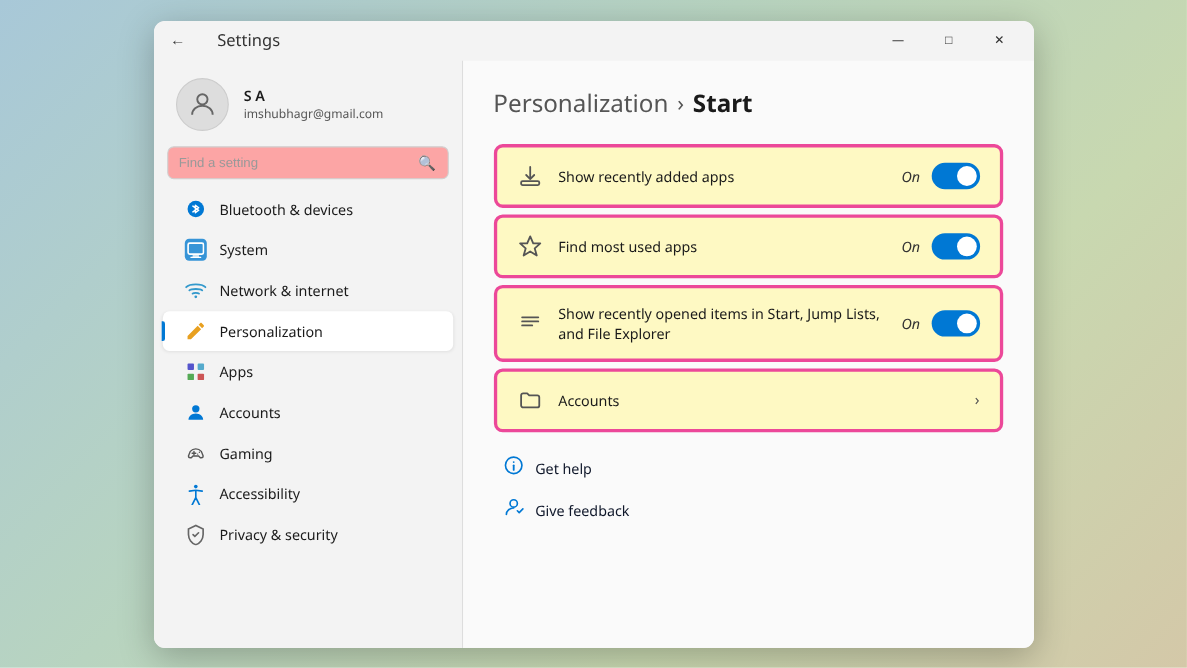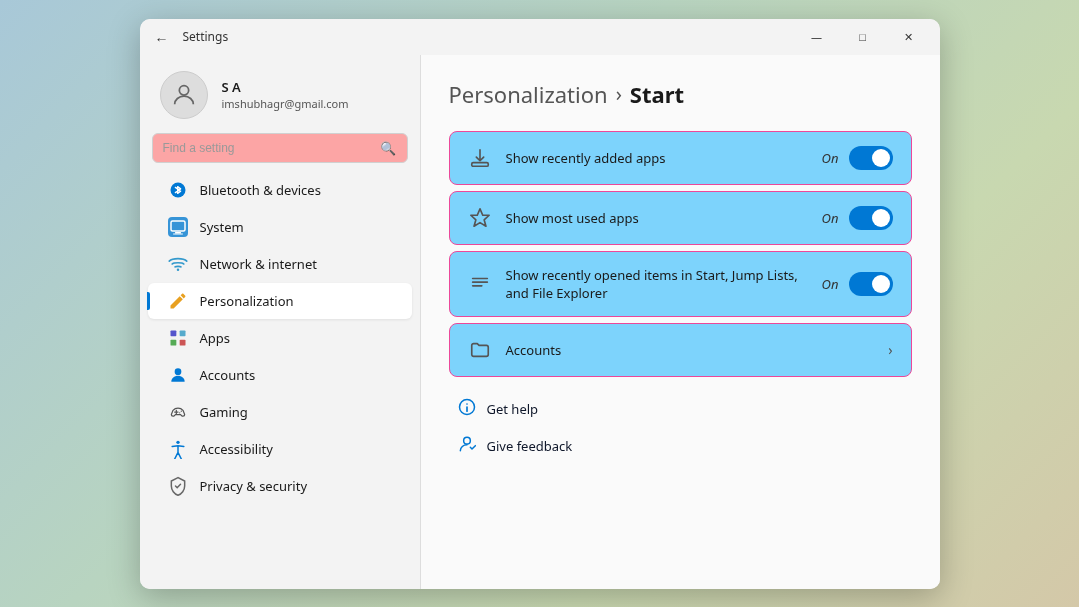--- a/index.html
+++ b/index.html
@@ -33,22 +33,22 @@
     }
     .titlebar-back {
       width: 28px; height: 28px;
       display: flex; align-items: center; justify-content: center;
       border-radius: 4px;
       cursor: pointer;
       color: #333;
       font-size: 14px;
     }
     .titlebar-title {
-      margin-left: 7px;
-      font-size: 12px;
+      margin-left: 22px;
+      font-size: 15px;
       color: #333;
       font-weight: 400;
       flex: 1;
     }
     .titlebar-controls {
       display: flex;
       gap: 0;
     }
     .titlebar-btn {
       width: 46px; height: 36px;
@@ -168,24 +168,24 @@
       color: #555;
       font-weight: 400;
     }
     .breadcrumb-item.current {
       font-weight: 700;
       color: #1a1a1a;
     }
     .breadcrumb-sep { font-size: 20px; color: #555; }
 
     .setting-card {
-      background: #7dd3fc;
+      background: #fef9c3;
       border-radius: 8px;
       margin-bottom: 6px;
-      border: 1px solid #ec4899;
+      border: 3px solid #ec4899;
       overflow: hidden;
     }
     .setting-row {
       display: flex;
       align-items: center;
       padding: 14px 18px;
       gap: 14px;
       border-bottom: 1px solid #f0f0f0;
     }
     .setting-row:last-child { border-bottom: none; }
@@ -424,21 +424,21 @@
       </div>
 
       <div class="setting-card">
         <div class="setting-row">
           <div class="setting-icon">
             <svg width="22" height="22" viewBox="0 0 24 24" fill="none" stroke="#555" stroke-width="1.8">
               <polygon points="12,2 15,9 22,9 16.5,14 18.5,21 12,17 5.5,21 7.5,14 2,9 9,9" stroke-linecap="round" stroke-linejoin="round"></polygon>
             </svg>
           </div>
           <div class="setting-text">
-            <div class="setting-label">Show most used apps</div>
+            <div class="setting-label">Find most used apps</div>
           </div>
           <div class="setting-right">
             <span class="status-text">On</span>
             <div class="toggle">
               <div class="toggle-thumb"></div>
             </div>
           </div>
         </div>
       </div>
 

